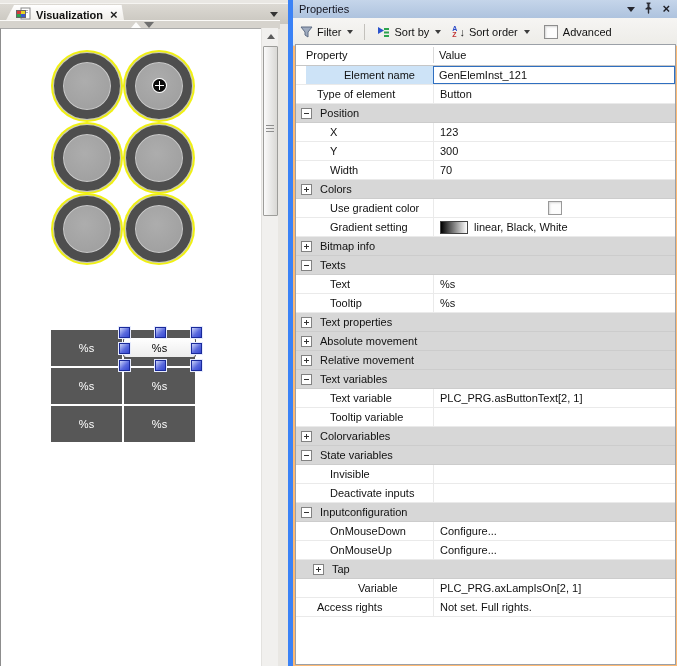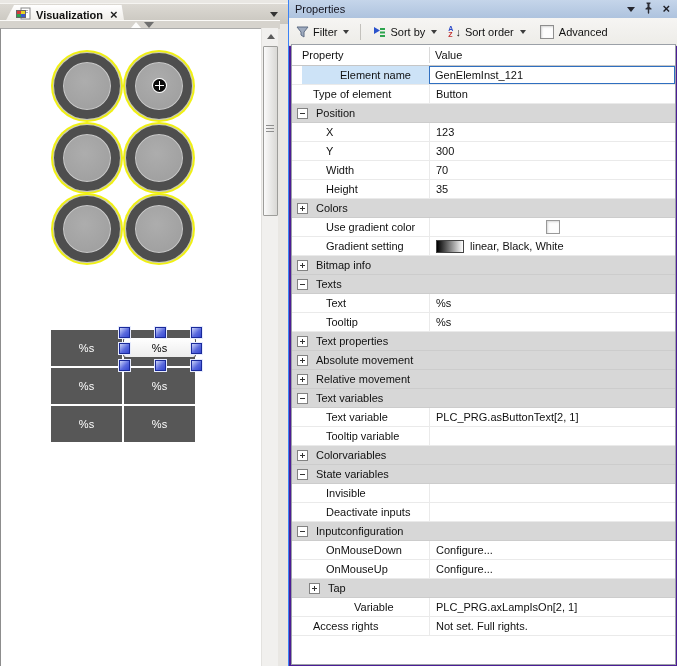--- a/index.html
+++ b/index.html
@@ -28,21 +28,21 @@
   .btn-face{position:absolute;left:-1px;right:-1px;top:7px;height:21px;border:1px solid #565656;border-radius:3px;background:linear-gradient(#ffffff,#ededed);color:#000;display:flex;align-items:center;justify-content:center;box-sizing:border-box;}
   .hd{position:absolute;width:9px;height:9px;border:1px solid #1a2a9b;background:linear-gradient(135deg,#ccd4f8 0%,#5a6ade 55%,#3346cf 100%);box-shadow:0 0 0 1px #e6ebfd;}
 
   .vscroll{position:absolute;left:261px;top:28px;bottom:0;width:17px;background:#f1f0ee;border-left:1px solid #e3e2df;box-sizing:border-box;}
   .scroll-btn{position:absolute;left:0;top:0;width:17px;height:17px;display:flex;align-items:center;justify-content:center;}
   .tri-up2{width:0;height:0;border-left:4px solid transparent;border-right:4px solid transparent;border-bottom:5px solid #5c5c5c;}
   .scroll-thumb{position:absolute;left:1px;top:18px;width:13px;height:168px;background:linear-gradient(90deg,#fafafa,#d9d8d5);border:1px solid #9d9d9a;border-radius:1px;}
   .grip{position:absolute;left:2px;top:78px;width:8px;height:8px;background:repeating-linear-gradient(#8e8e8e 0 1px,transparent 1px 3px);}
 
   
-  .right-pane{position:absolute;left:288px;top:0;right:0;bottom:0;background:#4c1d95;border-left:1px solid #3b82f6;box-sizing:border-box;}
+  .right-pane{position:absolute;left:288px;top:0;right:0;bottom:0;background:#fdba74;border-left:5px solid #3b82f6;box-sizing:border-box;}
   .title-bar{position:absolute;left:0;top:0;right:0;height:18px;background:linear-gradient(#c5d5ea,#aec3de);display:flex;align-items:center;padding:0 4px 0 6px;box-sizing:border-box;}
   .title{flex:1;color:#14141f;}
   .tb-icons{display:flex;align-items:center;gap:9px;padding-right:3px;}
   .tb-dd{width:0;height:0;border-left:4px solid transparent;border-right:4px solid transparent;border-top:5px solid #25262e;}
   .tb-x{font-weight:bold;font-size:13px;line-height:12px;color:#1c1d24;}
 
   .toolbar{position:absolute;left:0;top:18px;right:0;height:28px;background:linear-gradient(#f6f5f3,#edece8);border-bottom:1px solid #d8d6d1;display:flex;align-items:center;gap:5px;padding:0 4px;box-sizing:border-box;}
   .tool-btn{display:flex;align-items:center;gap:4px;padding:2px 3px;}
   .dd{width:0;height:0;border-left:3px solid transparent;border-right:3px solid transparent;border-top:4px solid #3c3c3c;margin-left:2px;}
   .sep{width:1px;height:16px;background:#c3c1bc;margin:0 3px;}
@@ -216,24 +216,20 @@
             <span class="pval">123</span>
           </div>
           <div class="grow">
             <span class="pname lv1">Y</span>
             <span class="pval">300</span>
           </div>
           <div class="grow">
             <span class="pname lv1">Width</span>
             <span class="pval">70</span>
           </div>
-          <div class="grow">
-            <span class="pname lv1">Height</span>
-            <span class="pval">35</span>
-          </div>
           <div class="grow group">
             <span class="box plus" style="left: 5px;"></span>
             <span class="glabel" style="left: 24px;">Colors</span>
           </div>
           <div class="grow">
             <span class="pname lv1">Use gradient color</span>
             <span class="pval center">
               <span class="cbx"></span>
             </span>
           </div>

